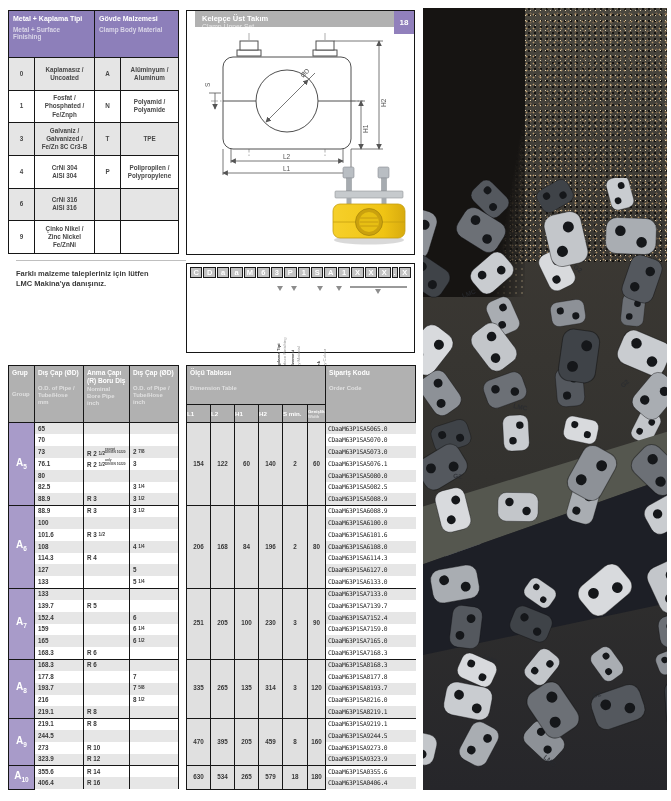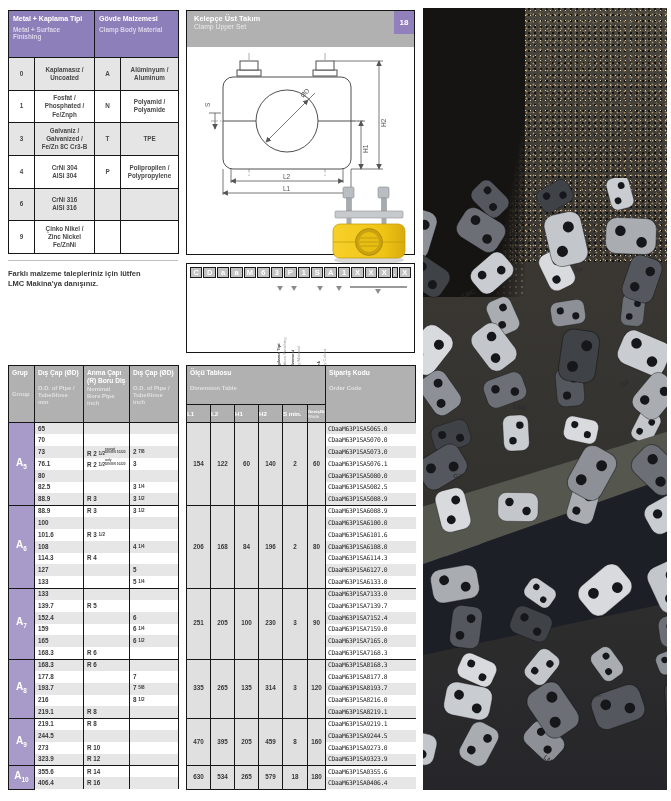--- a/index.html
+++ b/index.html
@@ -13,21 +13,21 @@
   #mat thead .tr{font-size:7px;font-weight:bold;color:#fff;}
   #mat thead .en{font-size:6.4px;color:rgba(255,255,255,.66);margin-top:4px;}
   #mat tbody tr{height:32.6px;}
   #mat tbody td{font-size:6.3px;font-weight:bold;color:#474747;text-align:center;
                 white-space:pre-line;line-height:1.3;vertical-align:middle;}
   #mat tbody tr:nth-child(odd) td{background:#e5e5e5;}
   #mat tbody tr:nth-child(even) td{background:#fff;}
 
   
   #draw{position:absolute;left:186px;top:10px;width:229px;height:245px;border:1px solid #161616;background:#fff;box-sizing:border-box;}
-  #draw-head{position:relative;height:36px;background:#b1b1b1;}
+  #draw-head{position:relative;height:16px;background:#b1b1b1;margin-left:8px;}
   #draw-head .tr{position:absolute;left:7px;top:3px;font-size:7.5px;font-weight:bold;color:#fff;}
   #draw-head .en{position:absolute;left:7px;top:12px;font-size:6.8px;color:rgba(255,255,255,.72);}
   #pageno{position:absolute;right:0;top:0;width:20px;height:23px;background:#9180bc;color:#fff;
           font-size:8px;font-weight:bold;display:flex;align-items:center;justify-content:center;}
   #draw svg{display:block;}
   .dimtxt{font-size:6.5px;fill:#555;font-family:"Liberation Sans",sans-serif;}
 
   
   #codebox{position:absolute;left:186px;top:263px;width:229px;height:90px;border:1px solid #161616;box-sizing:border-box;background:#fff;}
   #code-cells{display:flex;gap:1px;margin:3px 3px 0 3px;}
@@ -36,21 +36,21 @@
   .ccell.dot{flex:0 0 6px;}
   .callout{position:absolute;width:12px;height:62px;}
   .callout .arr{position:absolute;left:-3px;top:0;width:0;height:0;
                 border-left:3.5px solid transparent;border-right:3.5px solid transparent;border-top:5px solid #8d8d8d;}
   .callout .vtr,.callout .ven{position:absolute;bottom:0;white-space:nowrap;font-size:4.3px;transform-origin:0 100%;transform:rotate(-90deg);}
   .callout .vtr{left:1px;font-weight:bold;color:#4b4b4b;}
   .callout .ven{left:7px;color:#9b9b9b;}
   #xline{position:absolute;left:72%;right:3%;top:22px;height:1.5px;background:#9a9a9a;}
 
   
-  #note{position:absolute;left:8px;top:260px;width:170px;}
+  #note{position:absolute;left:16px;top:260px;width:170px;}
   #note .rule{height:1px;background:#bfbfbf;margin-bottom:8px;}
   #note .tr{font-size:7.5px;font-weight:bold;color:#3a3a3a;white-space:pre-line;line-height:1.35;}
   #note .en{font-size:7.5px;color:#9a9a9a;white-space:pre-line;line-height:1.35;margin-top:7px;}
 
   
   #sizes{position:absolute;left:8px;top:365px;width:407px;height:424px;}
   .stbl{position:absolute;top:0;border-collapse:collapse;table-layout:fixed;}
   #st-left{left:0;width:170px;}
   #st-right{left:178px;width:229px;}
   .stbl th{border:1px solid #161616;background:#b1b1b1;padding:0;}

